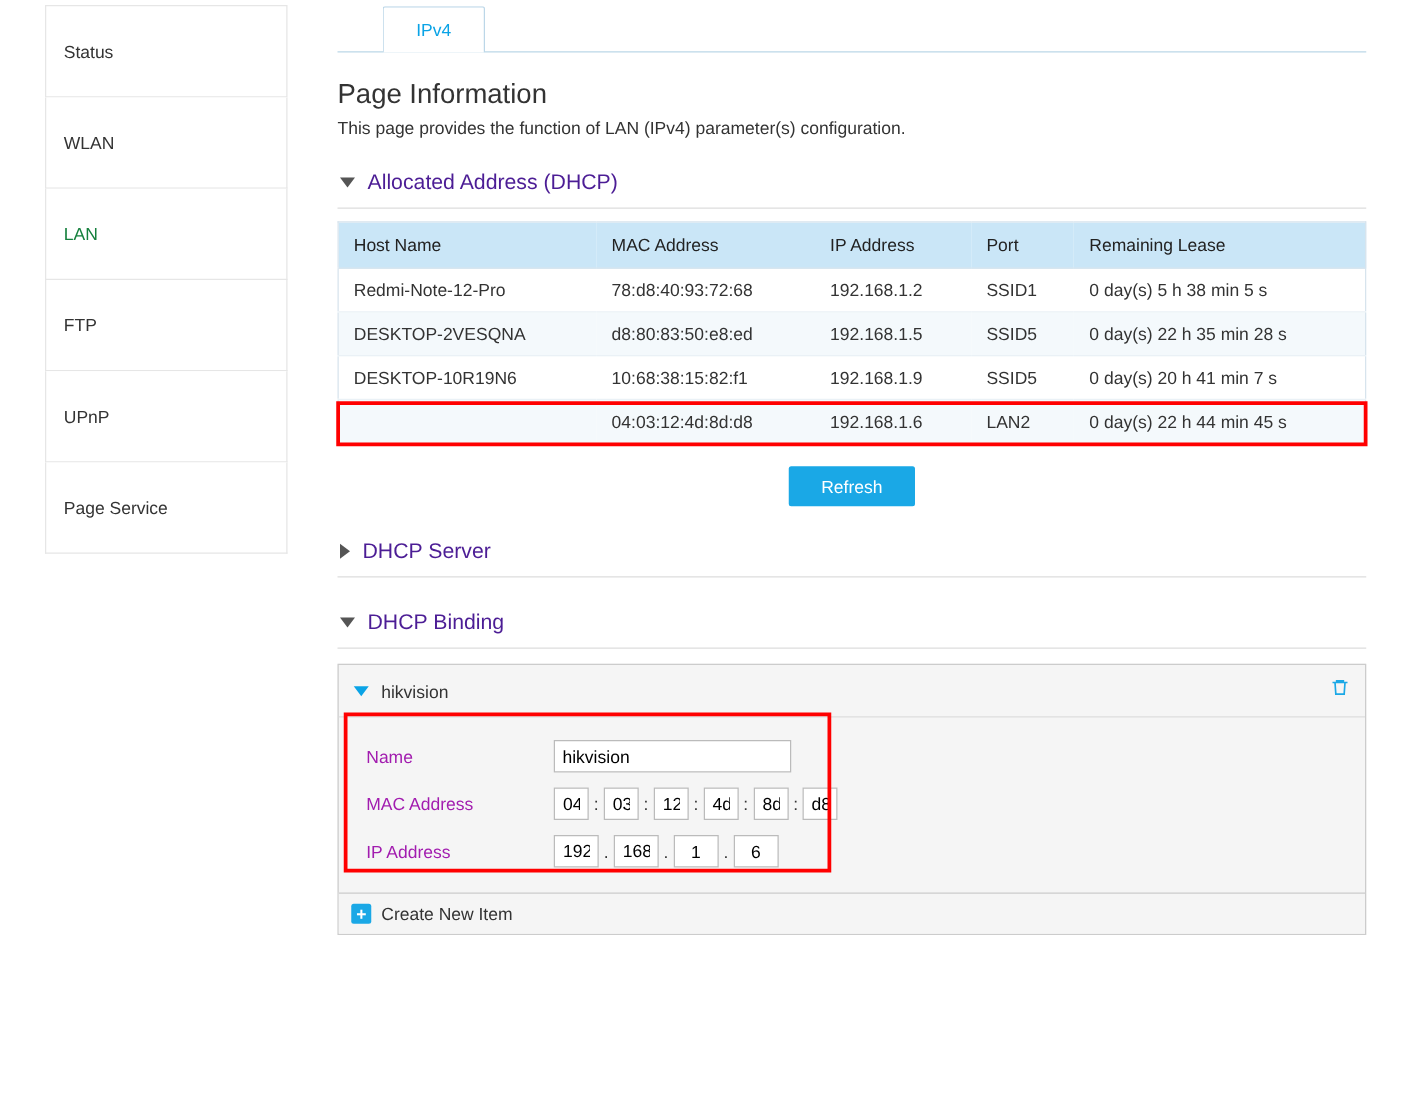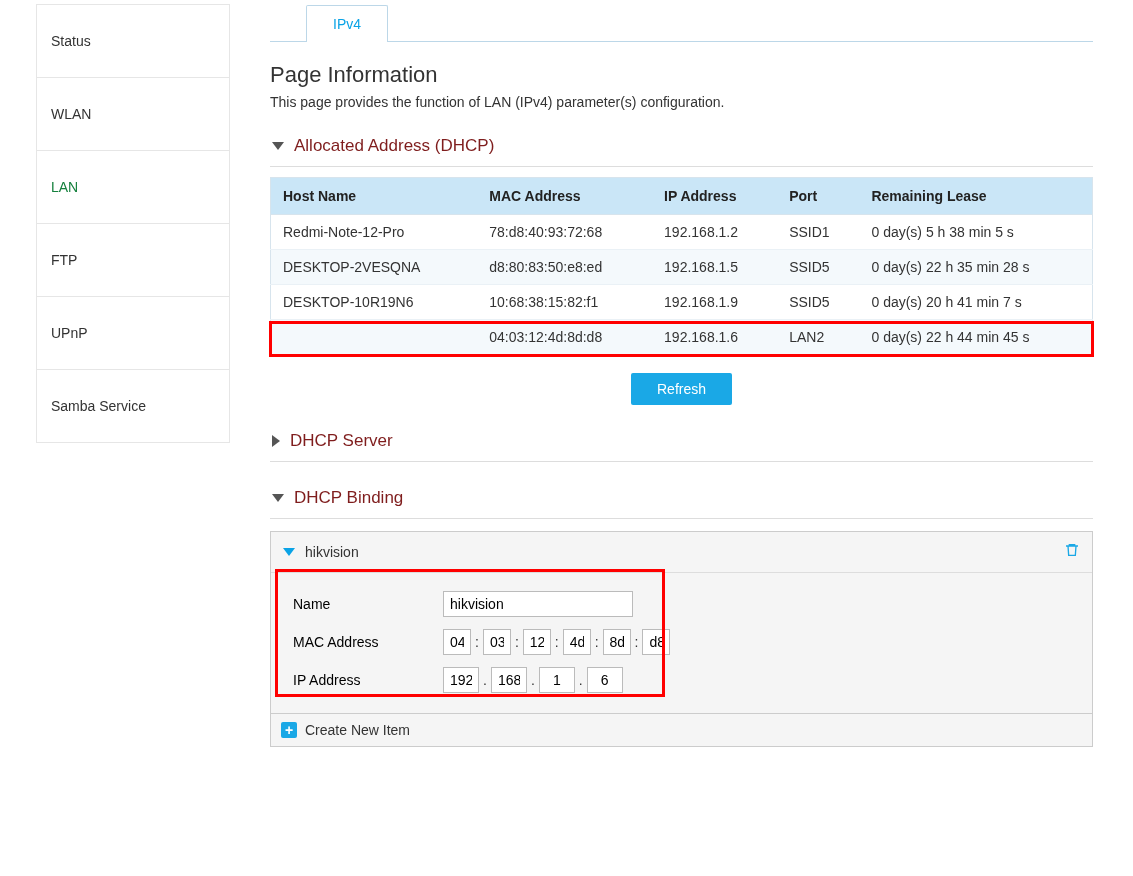--- a/index.html
+++ b/index.html
@@ -70,21 +70,21 @@
     margin-top: 18px;
   }
   .section-header {
     display: flex;
     align-items: center;
     gap: 10px;
     font-size: 17px;
     padding: 8px 2px 10px;
     border-bottom: 1px solid #ddd;
     cursor: pointer;
-    color: #7f1d1d;
+    color: #4c1d95;
   }
   .tri-down, .tri-right {
     display: inline-block;
     width: 0; height: 0;
   }
   .tri-down {
     border-left: 6px solid transparent;
     border-right: 6px solid transparent;
     border-top: 8px solid #555;
   }
@@ -98,21 +98,21 @@
   .tbl {
     width: 100%;
     border-collapse: collapse;
     margin-top: 10px;
     border: 1px solid #d7e4ed;
   }
   .tbl th {
     background: #cae6f7;
     text-align: left;
     padding: 10px 12px;
-    font-weight: 700;
+    font-weight: 400;
     border-bottom: 1px solid #d7e4ed;
     color: #222;
   }
   .tbl td {
     padding: 9px 12px;
     border-bottom: 1px solid #eaf1f6;
   }
   .tbl tbody tr:nth-child(even) td { background: #f4f9fc; }
   .highlight-row td {
     outline: none;
@@ -161,21 +161,21 @@
     padding: 18px 22px 8px;
     position: relative;
   }
   .form-row {
     display: flex;
     align-items: center;
     margin-bottom: 12px;
   }
   .form-label {
     width: 150px;
-    color: #000000;
+    color: #a21caf;
   }
   .txt {
     border: 1px solid #bbb;
     padding: 4px 6px;
     font-size: 14px;
     background: #fff;
   }
   .txt.name { width: 190px; }
   .txt.oct { width: 28px; text-align: center; }
   .txt.ipoct { width: 36px; text-align: center; }
@@ -214,21 +214,21 @@
 <body>
 
 <div class="page">
 
   <nav class="sidebar">
     <div class="sidebar-item">Status</div>
     <div class="sidebar-item">WLAN</div>
     <div class="sidebar-item active">LAN</div>
     <div class="sidebar-item">FTP</div>
     <div class="sidebar-item">UPnP</div>
-    <div class="sidebar-item">Samba Service</div>
+    <div class="sidebar-item">Page Service</div>
   </nav>
 
   <main class="main">
     <div class="tabs">
       <div class="tab">IPv4</div>
     </div>
 
     <h2 class="page-title">Page Information</h2>
     <div class="page-desc">This page provides the function of LAN (IPv4) parameter(s) configuration.</div>
 

